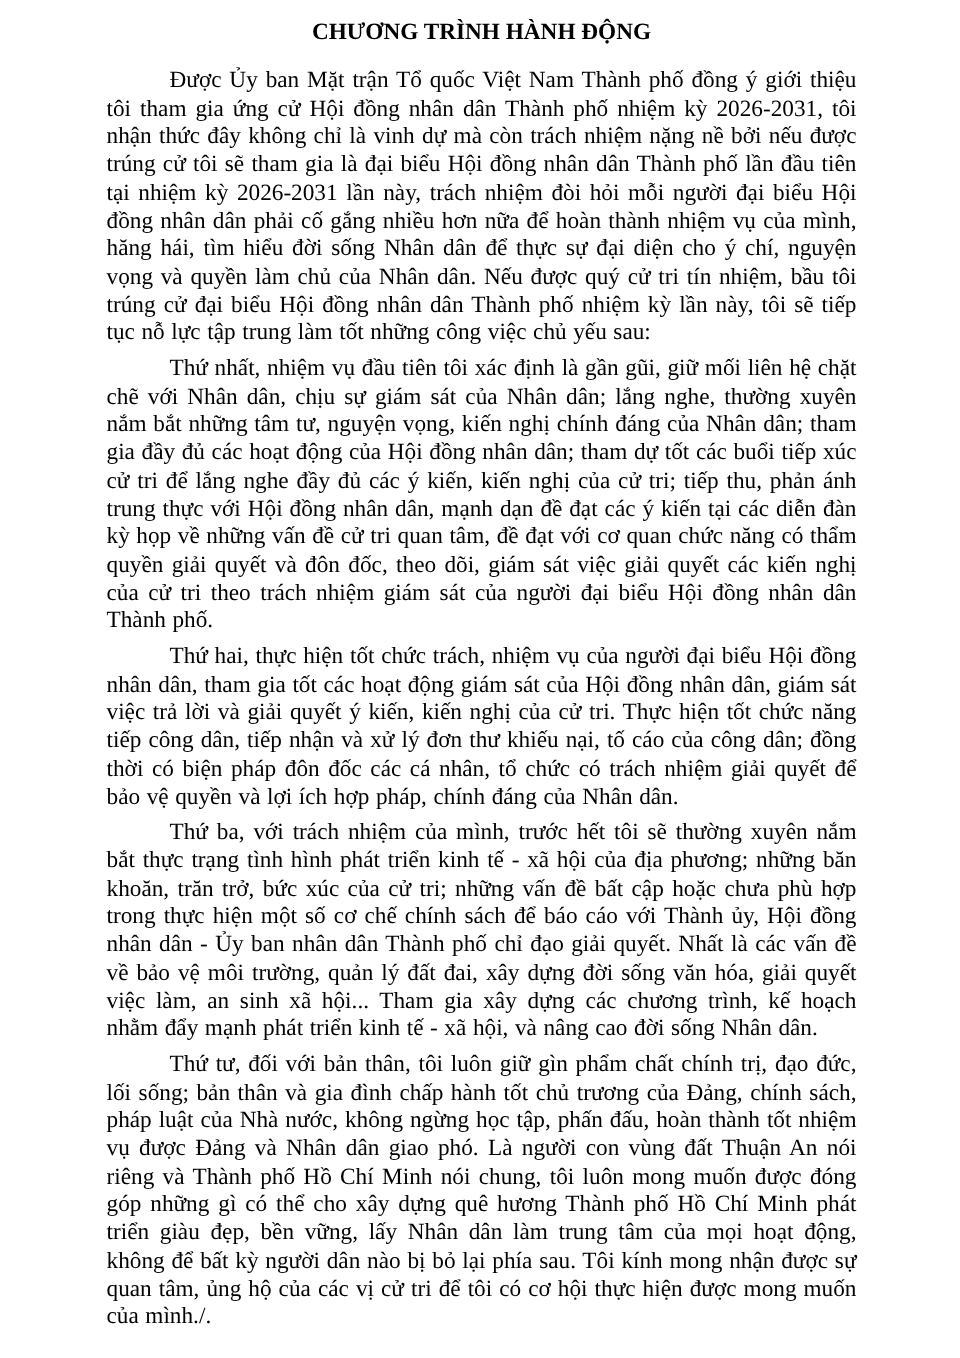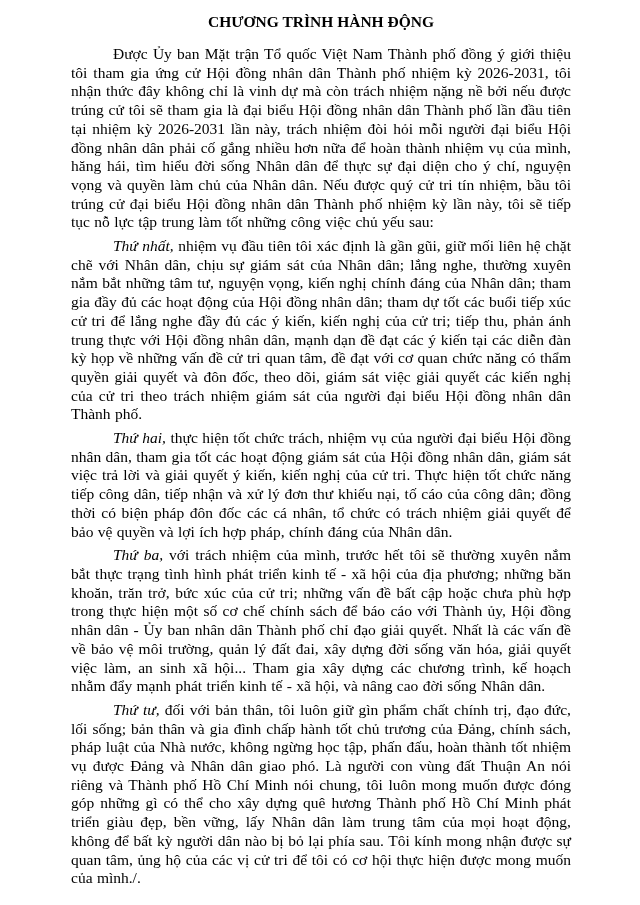--- a/index.html
+++ b/index.html
@@ -36,21 +36,20 @@
     font-size: 15.5px;
     line-height: 18.7px;
     text-align: justify;
     text-indent: 42px;
     word-spacing: 0.5px;
   }
   p.body-para:last-child {
     margin-bottom: 0;
   }
   .lead {
-    font-style: italic;
   }
 </style>
 </head>
 <body>
 
 <div class="page">
 
   <div class="doc-title">
     <div class="title-line">CHƯƠNG TRÌNH HÀNH ĐỘNG</div>
   </div>

